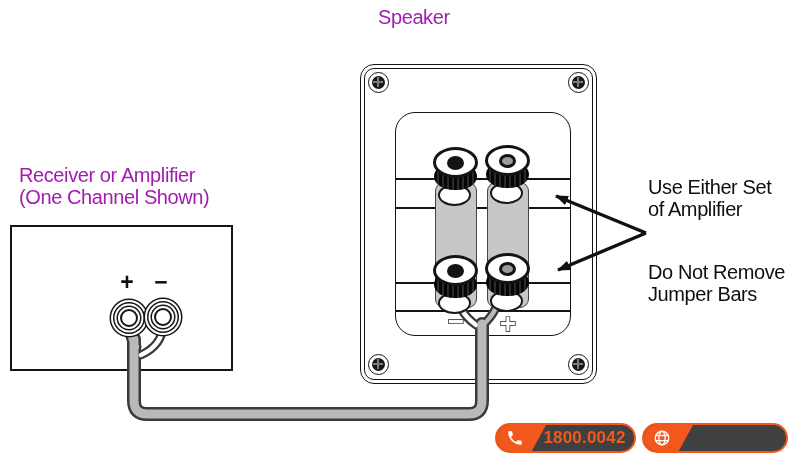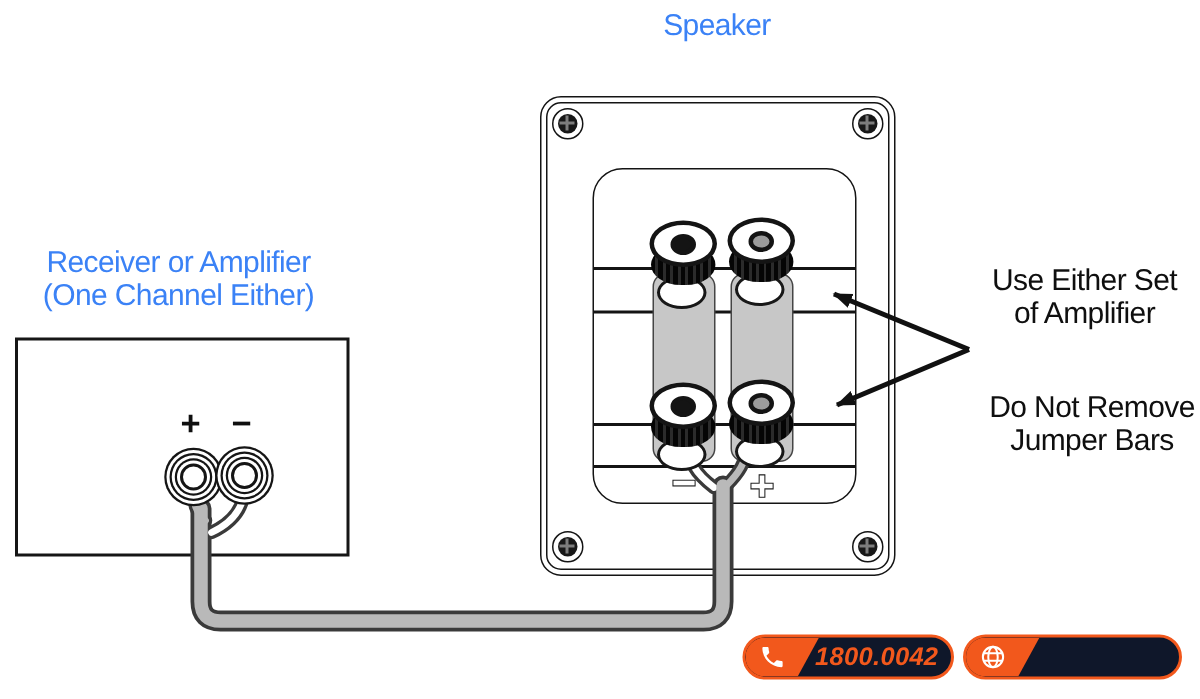--- a/index.html
+++ b/index.html
@@ -1,24 +1,24 @@
 <!DOCTYPE html>
 <html style="--accent: #f2581c; --diagram_line: #141414; --jumper_bar: #c7c7c7; --wire_fill: #b9b9b9; --wire_outline: #3a3a3a; --positive_hole: #9c9c9c;"><head>
 <meta charset="utf-8">
 <style>
   html,body { margin:0; padding:0; background:#fff; }
   .canvas {
     position:relative; width:800px; height:466px; background:#fff;
     font-family:"Liberation Sans", sans-serif; color:#0f0f0f; overflow:hidden;
   }
   
-  .dlabel { position:absolute; text-align:center; font-size:20px; line-height:22px; letter-spacing:-0.4px; color:#3b82f6; }
+  .dlabel { position:absolute; text-align:left; font-size:20px; line-height:22px; letter-spacing:-0.4px; color:#a21caf; }
   .panel-title   { left:378px; top:6px;   width:200px; }
   .receiver-label{ left:19px;  top:164px; width:200px; }
-  .annot { position:absolute; text-align:center; font-size:20px; line-height:21.5px; letter-spacing:-0.4px; }
+  .annot { position:absolute; text-align:left; font-size:20px; line-height:21.5px; letter-spacing:-0.4px; }
   .annot-connectors { left:648px; top:177px; width:150px; }
   .annot-jumper     { left:648px; top:262px; width:160px; }
 
   
   .receiver-box { position:absolute; left:10px; top:225px; width:223px; height:146px;
     border:2px solid #161616; background:#fff; box-sizing:border-box; }
   .rterm-label { position:absolute; width:24px; text-align:center; font-size:23px; font-weight:bold; color:#0f0f0f; }
   .rterm-plus  { left:103px; top:42px; }
   .rterm-minus { left:137px; top:42px; }
   .term { position:absolute; width:18px; height:18px; border-radius:50%;
@@ -69,41 +69,41 @@
   .post-tl { left:72px;  top:82px; }
   .post-tr { left:124px; top:80px; }
   .post-bl { left:72px;  top:190px; }
   .post-br { left:124px; top:188px; }
 
   
   .overlay { position:absolute; left:0; top:0; z-index:5; pointer-events:none; }
 
   
   .badge { position:absolute; top:423px; height:30px; border:2px solid var(--accent,#f2581c);
-    border-radius:16px; background:#0f172a; box-sizing:border-box; overflow:hidden;font-style:italic; }
+    border-radius:16px; background:#404040; box-sizing:border-box; overflow:hidden; }
   .badge-phone { left:495px; width:141px; }
   .badge-web   { left:642px; width:146px; }
   .badge .orange-seg { position:absolute; left:0; top:0; bottom:0; width:49px;
     background:var(--accent,#f2581c); clip-path:polygon(0 0,100% 0,71% 100%,0 100%); }
   .badge .bicon { position:absolute; left:9px; top:4px; width:18px; height:18px; }
   .badge .blabel { position:absolute; left:44px; right:6px; top:0; bottom:0;
     display:flex; align-items:center; justify-content:center;
     color:var(--accent,#f2581c); font-weight:bold; font-size:17px; letter-spacing:0.2px; }
 </style>
 </head>
 <body>
 
 <div class="canvas">
 
   <div class="dlabel panel-title">
     <div>Speaker</div>
   </div>
   <div class="dlabel receiver-label">
     <div>Receiver or Amplifier</div>
-    <div>(One Channel Either)</div>
+    <div>(One Channel Shown)</div>
   </div>
 
   <div class="annot annot-connectors">
     <div>Use Either Set</div>
     <div>of Amplifier</div>
   </div>
   <div class="annot annot-jumper">
     <div>Do Not Remove</div>
     <div>Jumper Bars</div>
   </div>

